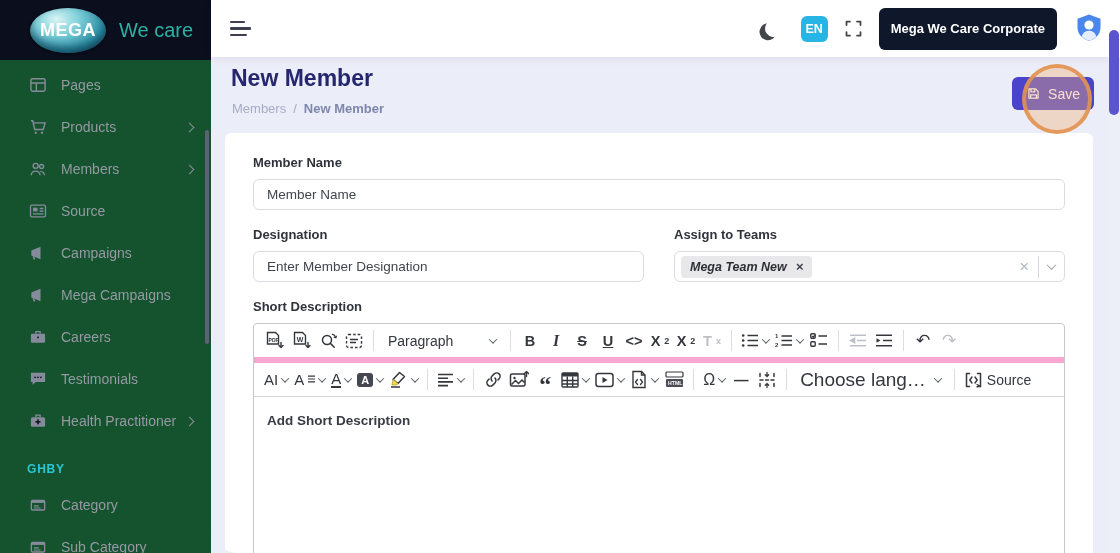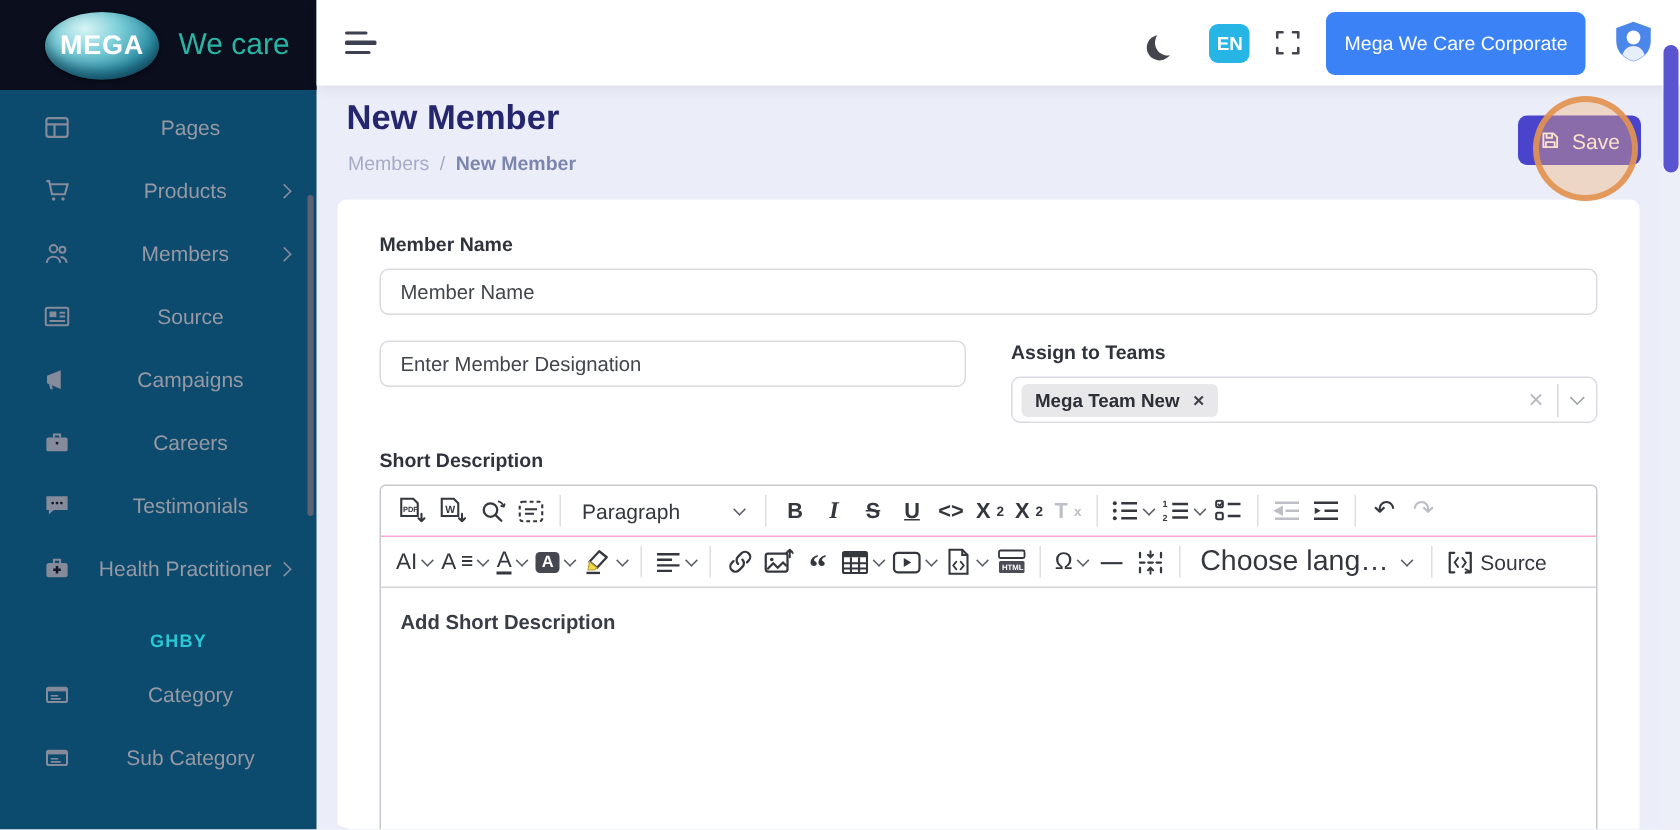--- a/index.html
+++ b/index.html
@@ -1,19 +1,19 @@
 <!DOCTYPE html>
 <html><head>
 <meta charset="utf-8">
 <style>
   * { margin:0; padding:0; box-sizing:border-box; }
   html,body { width:1120px; height:553px; overflow:hidden; font-family:"Liberation Sans",sans-serif; background:#ebedf8; position:relative; }
 
   
-  .sidebar { position:absolute; left:0; top:0; width:211px; height:553px; background:#0c4a6e; z-index:4;text-align:center; }
+  .sidebar { position:absolute; left:0; top:0; width:211px; height:553px; background:#14532d; z-index:4; }
   .logo-strip { height:60px; background:#0a0e1d; display:flex; align-items:center; padding-left:30px; gap:13px; }
   .logo-oval { width:76px; height:45px; border-radius:50%;
     background:radial-gradient(ellipse at 35% 25%, #d9f4f5 0%, #7fd0da 32%, #2f92a8 66%, #124f68 100%);
     box-shadow:inset 0 -5px 9px rgba(4,35,55,.55), 0 1px 3px rgba(0,0,0,.5);
     display:flex; align-items:center; justify-content:center; }
   .logo-oval span { color:#fff; font-weight:bold; font-size:18px; letter-spacing:.5px; }
   .logo-tagline { color:#2ab3a3; font-size:20px; }
   .nav { padding-top:4px; }
   .nav-item { height:42px; display:flex; align-items:center; padding:0 18px 0 27px; color:#9599a4; font-size:14px; cursor:pointer; }
   .nav-item .nicon { width:21px; height:21px; margin-right:13px; flex:0 0 21px; display:flex; align-items:center; justify-content:center; }
@@ -25,54 +25,54 @@
   
   .topbar { position:absolute; left:211px; top:0; right:0; height:57px; background:#fff; z-index:5;
     box-shadow:0 2px 8px rgba(45,50,90,.07); display:flex; align-items:center; padding:0 14px 0 19px; }
   .hamburger { display:flex; flex-direction:column; gap:4px; cursor:pointer; }
   .hamburger i { display:block; height:2.5px; background:#3c4050; border-radius:1px; }
   .hamburger i:nth-child(1){ width:15px; } .hamburger i:nth-child(2){ width:21px; } .hamburger i:nth-child(3){ width:17px; }
   .top-right { margin-left:auto; display:flex; align-items:center; gap:15px; }
   .moon { width:17px; height:17px; border-radius:50%; box-shadow:-5px 4px 0 0 #43454d; transform:rotate(8deg); margin-right:4px; }
   .lang-badge { width:27px; height:26px; border-radius:6px; background:#27b5e6; color:#fff; font-size:12.5px; font-weight:bold;
     display:flex; align-items:center; justify-content:center; cursor:pointer; }
-  .org-btn { height:42px; background:#3b82f6; border:none; border-radius:6px; color:#fff; font-weight:normal; font-size:13px;
+  .org-btn { height:42px; background:#0f172a; border:none; border-radius:6px; color:#fff; font-weight:bold; font-size:13px;
     padding:0 12px; font-family:inherit; cursor:pointer; }
   .avatar { width:34px; height:34px; display:flex; align-items:center; justify-content:center; cursor:pointer; }
 
   
   .main { position:absolute; left:211px; top:57px; right:0; bottom:0; background:#ebedf8; overflow:hidden;border-radius:27px; }
   .page-title { position:absolute; left:20px; top:8px; font-size:23px; font-weight:bold; color:#25266e; }
   .breadcrumb { position:absolute; left:21px; top:44px; font-size:13px; color:#a6abc6; display:flex; gap:7px; }
   .breadcrumb .cur { color:#7d86ad; font-weight:bold; }
   .save-btn { position:absolute; right:26px; top:20px; height:33px; background:#4a43cb; border:none; border-radius:6px;
     color:#fff; font-size:14px; font-family:inherit; padding:0 14px; display:flex; align-items:center; gap:7px; cursor:pointer; z-index:2; }
   .click-ring { position:absolute; left:811px; top:7px; width:70px; height:70px; border-radius:50%;
     border:4px solid rgba(226,146,80,.9); background:rgba(244,177,118,.38); z-index:6; pointer-events:none; }
 
   .panel { position:absolute; left:14px; right:27px; top:76px; bottom:-20px; background:#fff; border-radius:6px; padding:22px 28px 20px; }
   .field-label { font-size:13px; font-weight:bold; color:#2f333c; margin-bottom:9px; }
   .text-input { width:100%; height:31px; border:1px solid #d9dbe0; border-radius:6px; padding:0 13px; font-size:13.5px;
     color:#3f434c; font-family:inherit; outline:none; background:#fff; }
   .text-input::placeholder { color:#41454e; opacity:1; }
   .two-col { display:grid; grid-template-columns:1fr 1fr; column-gap:30px; margin-top:17px; }
-  .ms-box { height:31px; border:1px solid #d9dbe0; border-radius:6px; display:flex; align-items:center; padding:0 9px 0 6px; }
+  .ms-box { height:31px; border:1px solid #d9dbe0; border-radius:6px; display:flex; align-items:center; padding:0 9px 0 6px;font-style:italic; }
   .tag { background:#e8e8ea; border-radius:4px; height:22px; display:flex; align-items:center; gap:9px; padding:0 9px;
     font-size:12.5px; font-weight:bold; color:#2c2f36; }
   .tag .tag-x { font-size:13px; font-weight:bold; color:#3f434a; cursor:pointer; }
   .ms-spacer { flex:1; }
   .ms-clear { color:#b4b8bf; font-size:17px; cursor:pointer; line-height:1; }
   .ms-div { width:1px; height:22px; background:#d5d7dc; margin:0 9px; }
   .chev-d { width:7px; height:7px; border-right:1.6px solid #9ea2aa; border-bottom:1.6px solid #9ea2aa; transform:rotate(45deg) translate(-1px,-1px); }
 
   
   .sd-block { margin-top:17px; }
   .editor { border:1px solid #c6c8cd; border-radius:4px; margin-top:3px; overflow:hidden; }
   .ed-row { display:flex; align-items:center; padding:3px 7px; }
-  .ed-row1 { border-bottom:1px solid #f9a8d4; }
+  .ed-row1 { border-bottom:6px solid #f9a8d4; }
   .ed-toolbar { border-bottom:1px solid #d2d4d9; }
   .tbtn { height:27px; min-width:26px; display:inline-flex; align-items:center; justify-content:center; gap:4px;
     padding:0 3px; border-radius:4px; cursor:pointer; color:#34373e; }
   .tdiv { width:1px; height:21px; background:#dcdee2; margin:0 6px; flex:0 0 1px; }
   .tletter { font-size:14.5px; font-weight:bold; color:#34373e; }
   .tit { font-family:"Liberation Serif",serif; font-style:italic; font-size:16px; font-weight:bold; }
   .tstrike { text-decoration:line-through; } .tunder { text-decoration:underline; }
   .tsmall { font-size:9px; font-weight:bold; } sub.tsmall{ vertical-align:-3px;} sup.tsmall{ vertical-align:5px;}
   .disabled, .disabled * { color:#bcbfc5 !important; stroke:#bcbfc5 !important; }
   .pdrop { width:124px; justify-content:space-between; font-size:14px; padding:0 8px; }
@@ -145,20 +145,29 @@
     </div>
     <div class="nav-item">
       <span class="nicon">
           <svg width="20" height="20" viewBox="0 0 24 24">
             <polygon points="15,4.5 15,19.5 4,15 4,9" fill="#868b9b"></polygon>
             <path d="M5.5 15.5l1.2 4.3h2l-.9-3.6z" fill="#868b9b"></path>
             <path d="M17.5 9.5h3M17.5 12h3.5M17.5 14.5h3" stroke="#868b9b" stroke-width="0"></path>
           </svg>
         </span>
       <span class="nlabel">Campaigns</span>
+    </div>
+    <div class="nav-item">
+      <span class="nicon">
+          <svg width="20" height="20" viewBox="0 0 24 24">
+            <polygon points="15,4.5 15,19.5 4,15 4,9" fill="#868b9b"></polygon>
+            <path d="M5.5 15.5l1.2 4.3h2l-.9-3.6z" fill="#868b9b"></path>
+          </svg>
+        </span>
+      <span class="nlabel">Mega Campaigns</span>
     </div>
     <div class="nav-item">
       <span class="nicon">
           <svg width="20" height="20" viewBox="0 0 24 24">
             <rect x="3.5" y="8" width="17" height="11" rx="1.5" fill="#868b9b"></rect>
             <path d="M9.5 8V5.5h5V8" fill="none" stroke="#868b9b" stroke-width="1.6"></path>
             <rect x="11" y="11.5" width="2" height="2" fill="#131829"></rect>
           </svg>
         </span>
       <span class="nlabel">Careers</span>
@@ -254,20 +263,21 @@
     <span>Save</span>
   </button>
   <div class="click-ring"></div>
 
   <section class="panel">
     <div class="field-label">Member Name</div>
     <input class="text-input" type="text" placeholder="Member Name" style="">
 
     <div class="two-col">
       <div>
+        <div class="field-label">Designation</div>
         <input class="text-input" type="text" placeholder="Enter Member Designation" style="">
       </div>
       <div>
         <div class="field-label">Assign to Teams</div>
         <div class="ms-box">
           <span class="tag">
             <span>Mega Team New</span>
             <span class="tag-x">×</span>
           </span>
           <span class="ms-spacer"></span>

